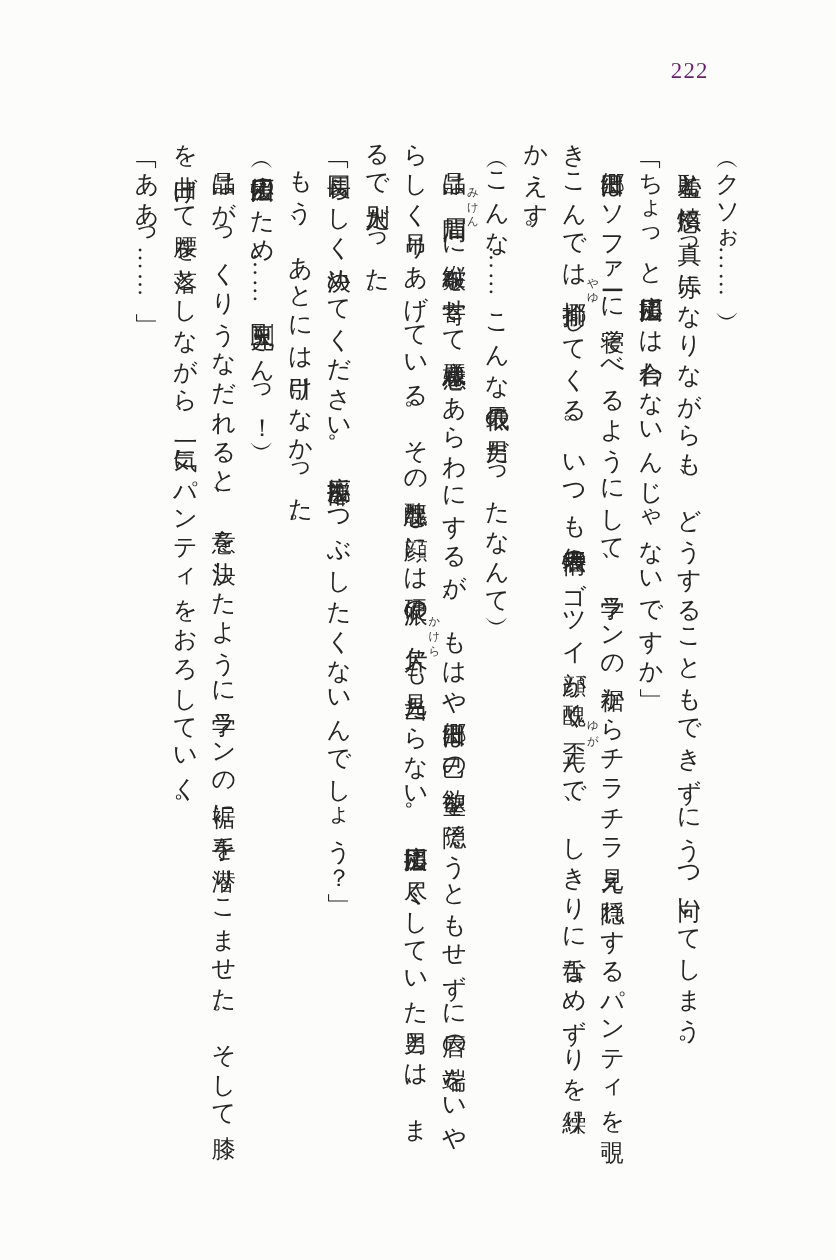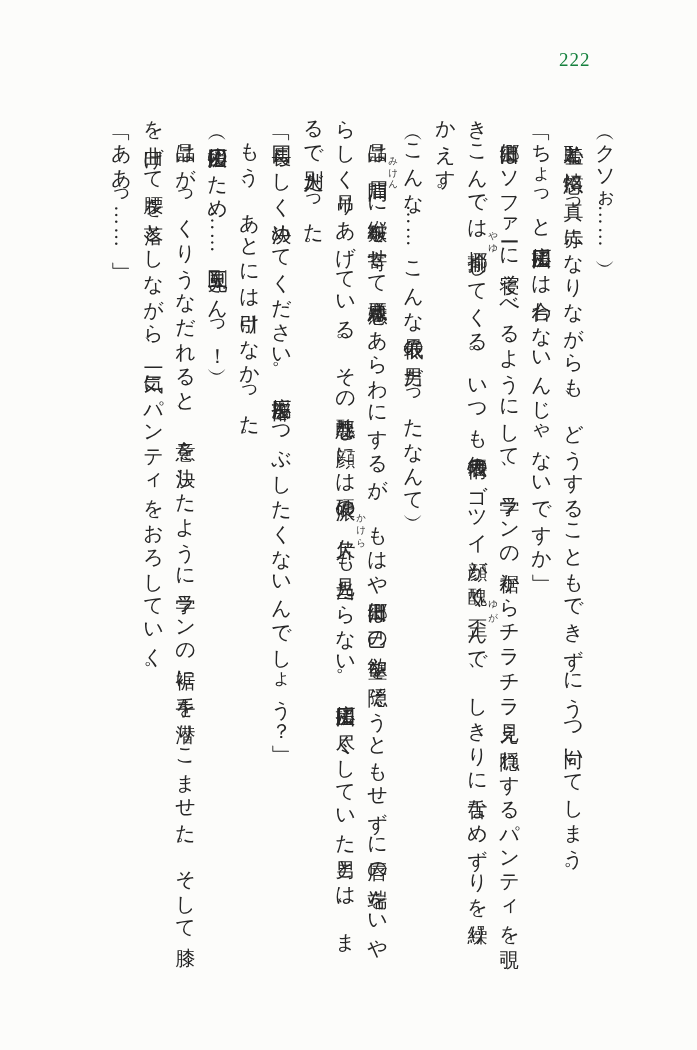--- a/index.html
+++ b/index.html
@@ -19,21 +19,21 @@
     background: #fcfcfa;
     overflow: hidden;
     font-family: "Liberation Serif", "DejaVu Serif", serif;
   }
   .page-number {
     position: absolute;
     top: 49px;
     left: 559px;
     font-size: 19px;
     letter-spacing: 1px;
-    color: #15803d;
+    color: #701a75;
   }
   .text-block {
     position: absolute;
     top: 106px;
     right: 75px;
     height: 846px;
     writing-mode: vertical-rl;
     text-orientation: mixed;
     font-size: 20px;
     line-height: 32px;

